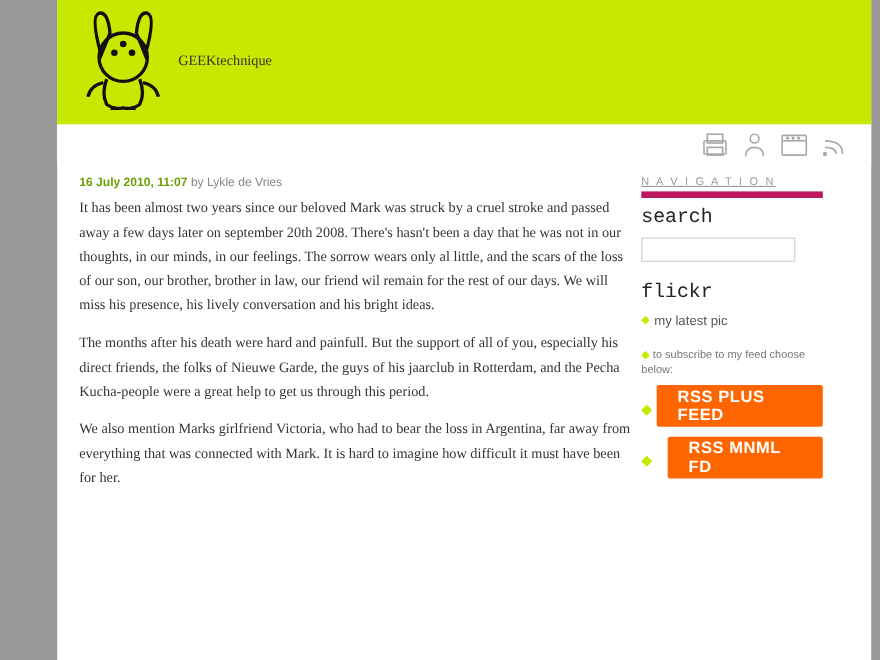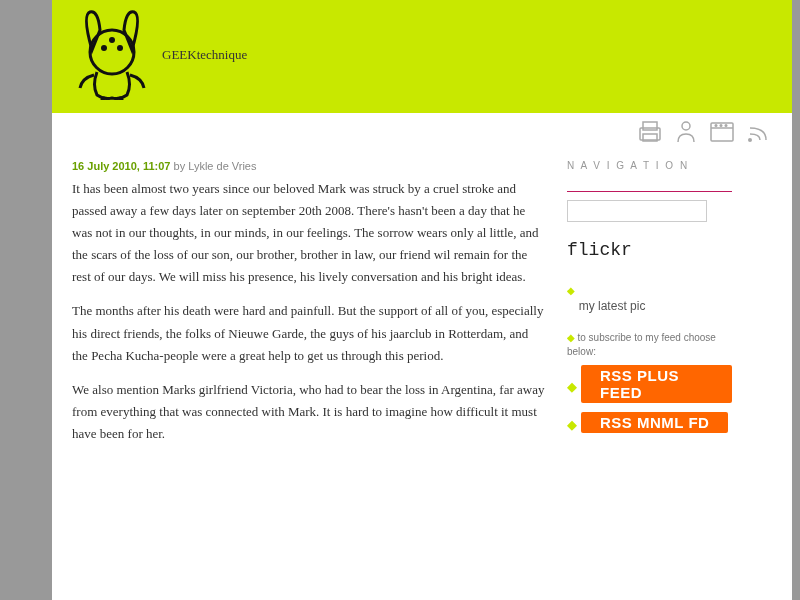--- a/index.html
+++ b/index.html
@@ -46,21 +46,21 @@
     }
     .top-icon {
       width: 28px;
       height: 28px;
       opacity: 0.5;
     }
     
     #content-area {
       display: flex;
       padding: 10px 20px;
-      gap: 20px;
+      gap: 4px;
     }
     
     #main {
       flex: 1;
       max-width: 520px;
     }
     .post-meta {
       font-size: 11px;
       color: #888;
       margin-bottom: 6px;
@@ -90,23 +90,24 @@
     #sidebar {
       width: 165px;
       flex-shrink: 0;
       font-family: Arial, sans-serif;
     }
     .sidebar-section-title {
       font-size: 10px;
       letter-spacing: 2px;
       color: #999;
       text-transform: uppercase;
-      border-bottom: 1px solid #be185d;
-      padding-bottom: 20px;
+      border-bottom: 6px solid #be185d;
+      padding-bottom: 3px;
       margin-bottom: 8px;
+      text-decoration: underline;
     }
     .sidebar-widget {
       margin-bottom: 18px;
     }
     .sidebar-widget h3 {
       font-size: 18px;
       font-family: 'Courier New', monospace;
       color: #222;
       font-weight: normal;
       margin-bottom: 8px;
@@ -125,21 +126,20 @@
       color: #555;
       margin-bottom: 4px;
     }
     .sidebar-link .diamond {
       color: #c8e800;
       font-size: 10px;
     }
     .sidebar-link a {
       color: #555;
       text-decoration: none;
-      margin-top: 31px;
     }
     .feeds-desc {
       font-size: 10px;
       color: #777;
       margin-bottom: 6px;
       line-height: 1.4;
     }
     .feed-badge {
       display: inline-block;
       padding: 2px 19px;
@@ -150,20 +150,21 @@
       letter-spacing: 0.5px;
       margin-bottom: 4px;
     }
     .feed-plus {
       background: #ff6600;
       color: white;
     }
     .feed-mini {
       background: #ff6600;
       color: white;
+      margin-left: 10px;
     }
     .feed-row {
       display: flex;
       align-items: center;
       gap: 4px;
       margin-bottom: 5px;
     }
     
     #right-sidebar {
       width: 20px;
@@ -243,20 +244,21 @@
           <p>It has been almost two years since our beloved Mark was struck by a cruel stroke and passed away a few days later on september 20th 2008. There's hasn't been a day that he was not in our thoughts, in our minds, in our feelings. The sorrow wears only al little, and the scars of the loss of our son, our brother, brother in law, our friend wil remain for the rest of our days. We will miss his presence, his lively conversation and his bright ideas.</p>
           <p>The months after his death were hard and painfull. But the support of all of you, especially his direct friends, the folks of Nieuwe Garde, the guys of his jaarclub in Rotterdam, and the Pecha Kucha-people were a great help to get us through this period.</p>
           <p>We also mention Marks girlfriend Victoria, who had to bear the loss in Argentina, far away from everything that was connected with Mark. It is hard to imagine how difficult it must have been for her.</p>
         </div>
       </div>
 
       <div id="sidebar">
         <div class="sidebar-section-title">N A V I G A T I O N</div>
 
         <div class="sidebar-widget">
+          <h3>search</h3>
           <input type="text" class="search-box" style="">
         </div>
 
         <div class="sidebar-widget">
           <h3>flickr</h3>
           <div class="sidebar-link">
             <span class="diamond">◆</span>
             <a href="#">my latest pic</a>
           </div>
         </div>

